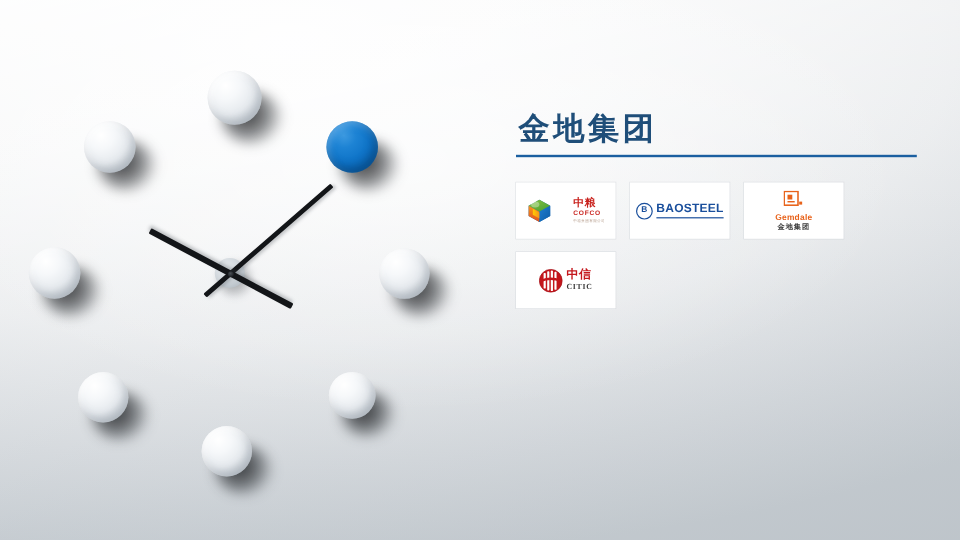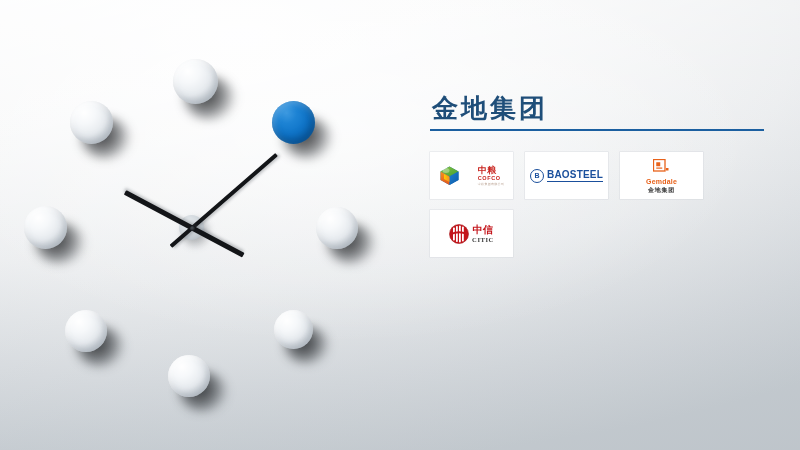--- a/index.html
+++ b/index.html
@@ -188,21 +188,21 @@
   }
   .gem-en {
     font-size: 7px; font-weight: 700; color: #e8621a; letter-spacing: 0.2px;
   }
   .gem-cn {
     font-size: 6px; font-weight: 700; color: #3a3a3a; letter-spacing: 0.8px; margin-top: 2px;
     font-family: "DejaVu Sans", "Liberation Sans", sans-serif;
   }
 
   
-  .citic { display: flex; align-items: center; gap: 3px; text-align: center; }
+  .citic { display: flex; align-items: center; gap: 3px; }
   .citic-mark { position: relative; width: 20px; height: 20px; }
   .citic-txt { line-height: 1; }
   .citic-cn {
     font-size: 10px; font-weight: 700; color: #c4161c; letter-spacing: 0.5px;
     font-family: "DejaVu Sans", "Liberation Sans", sans-serif;
   }
   .citic-en {
     font-size: 6.5px; font-weight: 700; color: #3a3a3a; letter-spacing: 0.6px; margin-top: 2px;
     font-family: "Liberation Serif", serif;
   }

